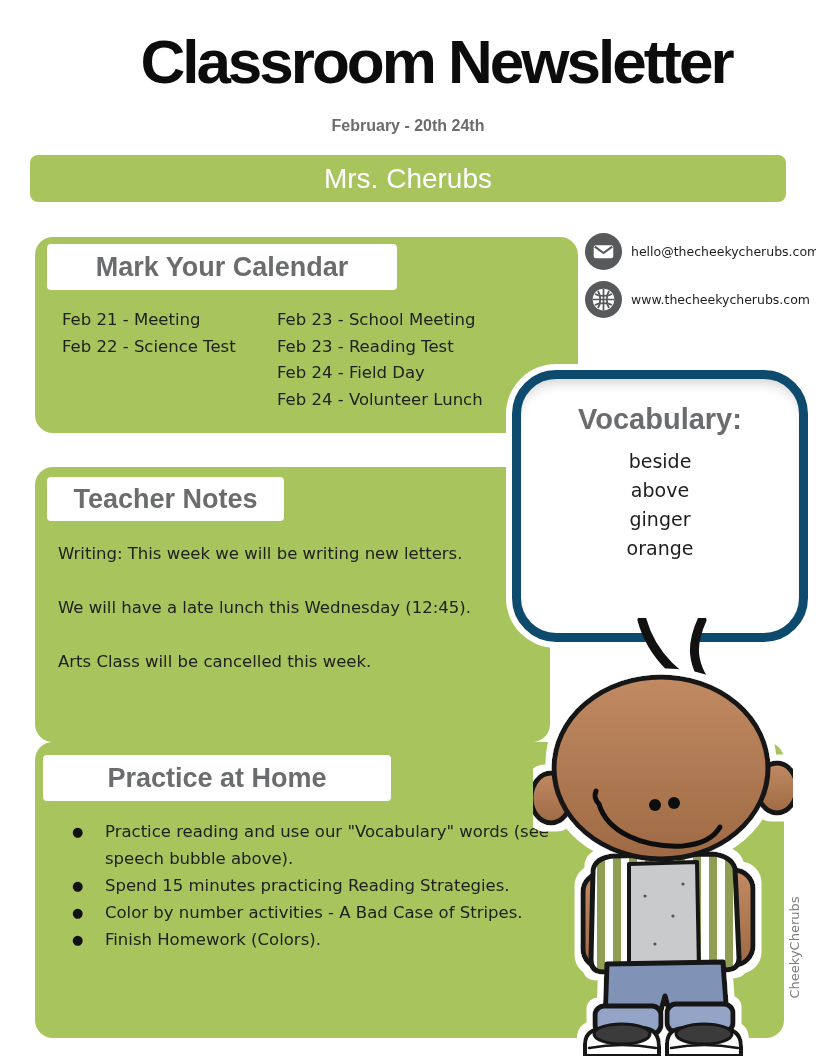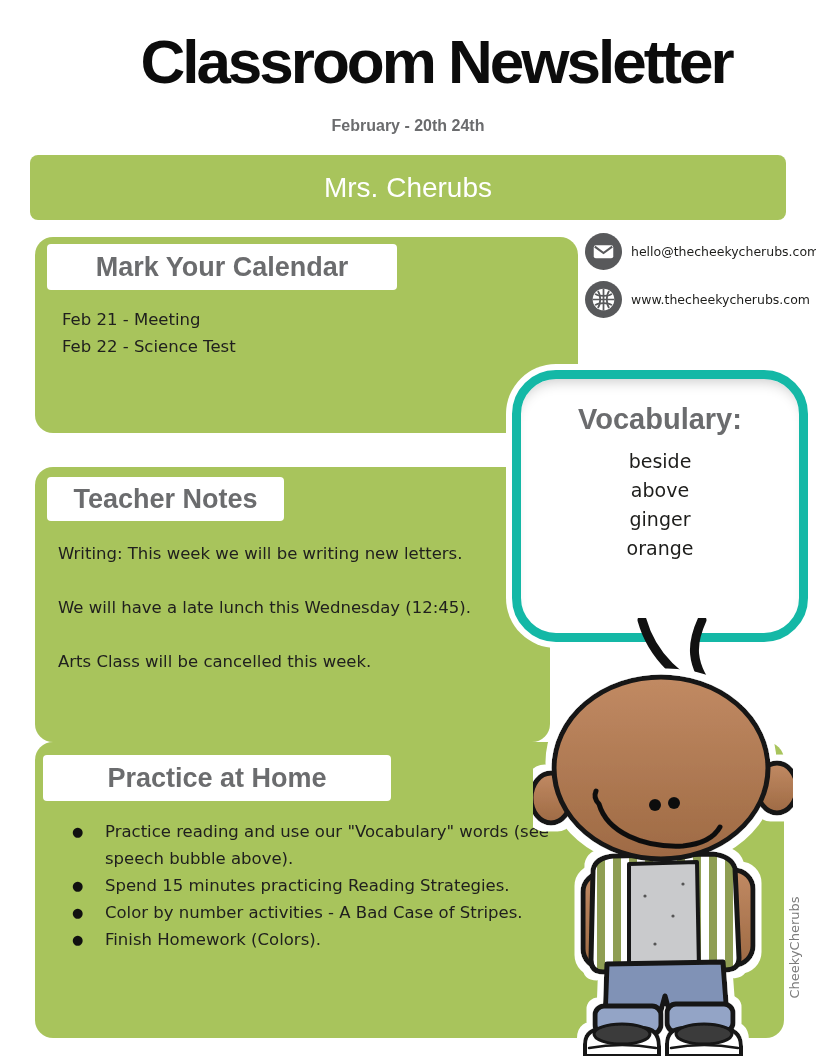--- a/index.html
+++ b/index.html
@@ -6,21 +6,21 @@
   .page{position:relative;width:816px;height:1056px;background:#ffffff;overflow:hidden;
         font-family:"DejaVu Sans", sans-serif;}
 
   
   .title{position:absolute;top:26px;left:0;width:100%;margin:0;text-align:center;
          font-family:"Liberation Sans", sans-serif;font-weight:bold;
          font-size:62px;letter-spacing:-3px;color:#0c0c0c;padding-left:28px;}
   .subtitle{position:absolute;top:117px;left:0;width:100%;text-align:center;
             font-family:"Liberation Sans", sans-serif;font-weight:bold;
             font-size:16px;color:#6b6c6e;}
-  .banner{position:absolute;left:30px;top:155px;width:756px;height:65px;
+  .banner{position:absolute;left:30px;top:155px;width:756px;height:47px;
           background:#a8c45c;border-radius:8px;display:flex;align-items:center;justify-content:center;}
   .banner span{color:#ffffff;font-size:28px;font-family:"Liberation Sans", sans-serif;}
 
   
   .green-box{position:absolute;background:#a8c45c;border-radius:18px;}
   .pill{position:absolute;background:#ffffff;border-radius:4px;display:flex;
         align-items:center;justify-content:center;color:#6b6c6e;
         font-family:"Liberation Sans", sans-serif;font-weight:bold;font-size:27px;}
 
   .calendar-box{left:35px;top:237px;width:543px;height:196px;}
@@ -43,21 +43,21 @@
   .practice-list li::before{content:"●";position:absolute;left:0;top:0;font-size:13px;color:#111;}
 
   
   .contact{position:absolute;left:585px;top:233px;}
   .contact-row{display:flex;align-items:center;margin-bottom:11px;}
   .contact-icon{width:37px;height:37px;flex:0 0 37px;}
   .contact-text{margin-left:9px;font-size:12.5px;color:#1d1d1b;}
 
   
   .bubble{position:absolute;left:512px;top:370px;width:296px;height:272px;background:#ffffff;
-          border:9px solid #14b8a6;border-radius:44px;box-sizing:border-box;
+          border:9px solid #0c4a6e;border-radius:44px;box-sizing:border-box;
           box-shadow:0 0 0 6px #ffffff, inset 0 10px 14px -8px rgba(0,0,0,0.22);z-index:5;}
   .bubble-heading{margin-top:24px;text-align:center;font-size:29px;color:#6b6c6e;
                   font-family:"Liberation Sans", sans-serif;font-weight:bold;}
   .vocab-words{margin-top:11px;text-align:center;font-size:19px;color:#1d1d1b;line-height:29px;}
   .tail-svg{position:absolute;left:628px;top:618px;z-index:6;}
 
   
   .boy-svg{position:absolute;left:533px;top:658px;z-index:7;}
   .watermark{position:absolute;left:734px;top:940px;width:120px;text-align:center;
              transform:rotate(-90deg);transform-origin:center;font-size:13px;color:#7c7c7c;}
@@ -75,20 +75,26 @@
   </div>
 
   <section class="green-box calendar-box">
     <div class="pill">
       <span>Mark Your Calendar</span>
     </div>
     <div class="cal-cols">
       <div class="cal-col">
         <div>Feb 21 - Meeting</div>
         <div>Feb 22 - Science Test</div>
+      </div>
+      <div class="cal-col right">
+        <div>Feb 23 - School Meeting</div>
+        <div>Feb 23 - Reading Test</div>
+        <div>Feb 24 - Field Day</div>
+        <div>Feb 24 - Volunteer Lunch</div>
       </div>
     </div>
   </section>
 
   <div class="contact">
     <div class="contact-row">
       <svg class="contact-icon" viewBox="0 0 36 36">
         <circle cx="18" cy="18" r="18" fill="#58595b"></circle>
         <rect x="8.5" y="12" width="19" height="12.5" rx="2" fill="#ffffff"></rect>
         <path d="M9.5,13.2 L18,19.5 L26.5,13.2" stroke="#58595b" stroke-width="2" fill="none"></path>

